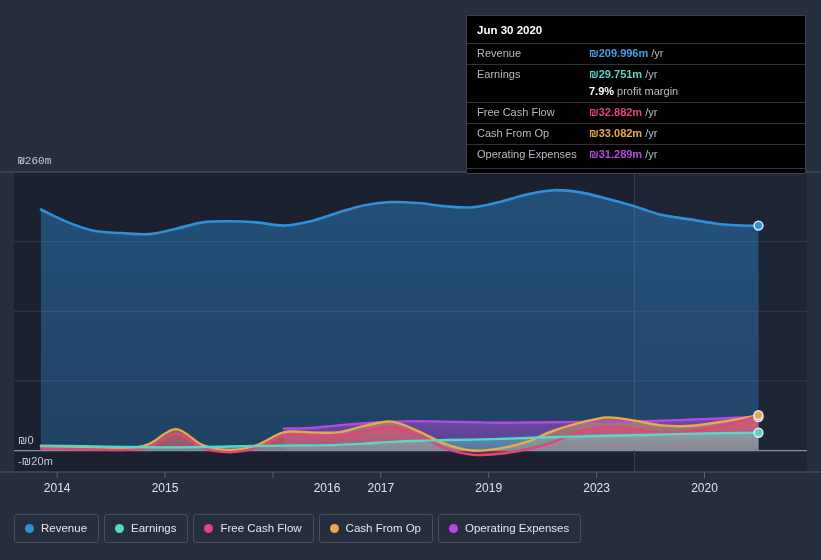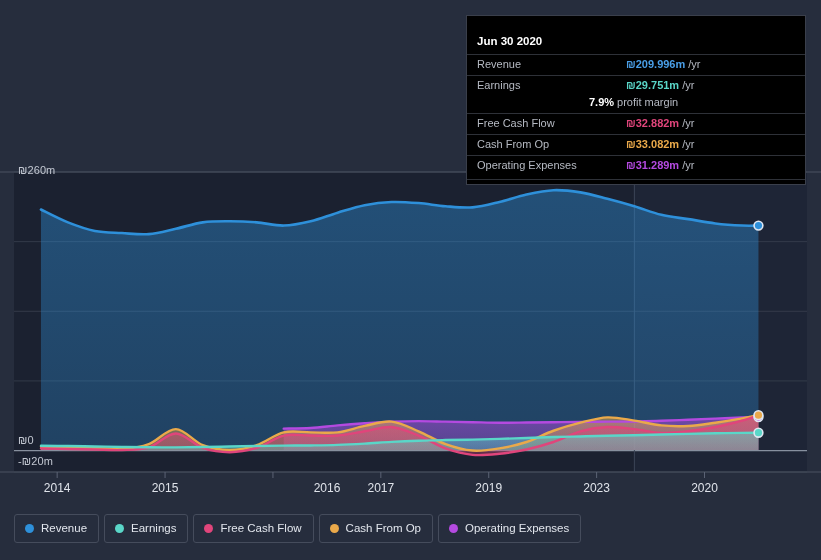--- a/index.html
+++ b/index.html
@@ -47,21 +47,21 @@
 
   
   #tooltip {
     position: absolute;
     left: 466px;
     top: 15px;
     width: 340px;
     background: #000000;
     border: 1px solid #3a3f4b;
     box-sizing: border-box;
-    padding: 18px 0 4px 0;
+    padding: 7px 0 4px 0;
     font-size: 11px;
   }
   #tooltip .tt-title {
     font-weight: bold;
     color: #ffffff;
     font-size: 11.5px;
     padding: 1px 10px 7px 10px;
   }
   .tt-row {
     display: flex;
@@ -74,21 +74,20 @@
   .tt-label {
     width: 112px;
     flex: 0 0 112px;
     color: #b6bac3;
     font-size: 11px;
   }
   .tt-val {
     font-weight: bold;
     font-size: 11px;
     white-space: nowrap;
-    margin-left: 37px;
   }
   .tt-unit {
     color: #b6bac3;
     font-weight: normal;
     font-size: 11px;
     margin-left: 3px;
   }
   .tt-margin-val { color: #ffffff; font-weight: bold; font-size: 11px; margin-top: 47px; }
   .tt-bottomline { border-top: 1px solid #2e3138; height: 0; margin-top: 3px; }
 
@@ -178,21 +177,21 @@
       <path d="M283.73,428.61 C288.22,428.52 301.71,428.61 310.70,428.07 C319.69,427.54 328.68,426.20 337.67,425.39 C346.66,424.59 355.66,423.88 364.65,423.25 C373.64,422.63 382.63,422.00 391.62,421.64 C400.61,421.29 409.60,421.11 418.59,421.11 C427.58,421.11 436.57,421.46 445.56,421.64 C454.56,421.82 463.55,422.00 472.54,422.18 C481.53,422.36 490.52,422.66 499.51,422.71 C508.50,422.77 517.49,422.59 526.48,422.50 C535.47,422.41 544.46,422.29 553.46,422.18 C562.45,422.07 571.44,421.95 580.43,421.86 C589.42,421.77 598.41,421.71 607.40,421.64 C616.39,421.57 625.38,421.57 634.37,421.43 C643.37,421.29 652.36,421.07 661.35,420.79 C670.34,420.50 679.33,420.07 688.32,419.71 C697.31,419.36 706.30,419.00 715.29,418.64 C724.28,418.29 735.07,417.84 742.27,417.57 C749.46,417.31 755.75,417.13 758.45,417.05" fill="none" stroke="#b44ae0" stroke-width="2.4" stroke-linecap="round" stroke-linejoin="round"></path>
       <path d="M40.97,446.82 C45.47,446.91 58.95,447.18 67.95,447.36 C76.94,447.54 85.93,447.63 94.92,447.89 C103.91,448.16 112.90,449.59 121.89,448.96 C130.88,448.34 139.87,447.45 148.86,444.14 C157.85,440.84 166.85,428.96 175.84,429.14 C184.83,429.32 193.82,441.73 202.81,445.21 C211.80,448.70 220.79,450.04 229.78,450.04 C238.77,450.04 247.76,448.16 256.76,445.21 C265.75,442.27 274.74,434.50 283.73,432.36 C292.72,430.21 301.71,432.36 310.70,432.36 C319.69,432.36 328.68,433.43 337.67,432.36 C346.66,431.29 355.66,427.71 364.65,425.93 C373.64,424.14 382.63,420.75 391.62,421.64 C400.61,422.54 409.60,427.54 418.59,431.29 C427.58,435.04 436.57,440.93 445.56,444.14 C454.56,447.36 463.55,449.86 472.54,450.57 C481.53,451.29 490.52,449.86 499.51,448.43 C508.50,447.00 517.49,444.95 526.48,442.00 C535.47,439.05 544.46,433.96 553.46,430.75 C562.45,427.54 571.44,424.95 580.43,422.71 C589.42,420.48 598.41,417.71 607.40,417.36 C616.39,417.00 625.38,419.23 634.37,420.57 C643.37,421.91 652.36,424.50 661.35,425.39 C670.34,426.29 679.33,426.38 688.32,425.93 C697.31,425.48 706.30,423.96 715.29,422.71 C724.28,421.46 735.07,419.69 742.27,418.43 C749.46,417.16 755.75,415.68 758.45,415.13" fill="none" stroke="#eaa94a" stroke-width="2.4" stroke-linecap="round" stroke-linejoin="round"></path>
       <path d="M40.97,448.43 C45.47,448.52 58.95,448.79 67.95,448.96 C76.94,449.14 85.93,449.32 94.92,449.50 C103.91,449.68 112.90,450.39 121.89,450.04 C130.88,449.68 139.87,450.13 148.86,447.36 C157.85,444.59 166.85,433.34 175.84,433.43 C184.83,433.52 193.82,444.77 202.81,447.89 C211.80,451.02 220.79,452.18 229.78,452.18 C238.77,452.18 247.76,450.66 256.76,447.89 C265.75,445.13 274.74,437.63 283.73,435.57 C292.72,433.52 301.71,435.57 310.70,435.57 C319.69,435.57 328.68,436.29 337.67,435.57 C346.66,434.86 355.66,432.71 364.65,431.29 C373.64,429.86 382.63,426.29 391.62,427.00 C400.61,427.71 409.60,432.00 418.59,435.57 C427.58,439.14 436.57,445.21 445.56,448.43 C454.56,451.64 463.55,453.96 472.54,454.86 C481.53,455.75 490.52,454.68 499.51,453.79 C508.50,452.89 517.49,451.46 526.48,449.50 C535.47,447.54 544.46,445.04 553.46,442.00 C562.45,438.96 571.44,433.79 580.43,431.29 C589.42,428.79 598.41,427.36 607.40,427.00 C616.39,426.64 625.38,428.16 634.37,429.14 C643.37,430.13 652.36,432.54 661.35,432.89 C670.34,433.25 679.33,432.27 688.32,431.29 C697.31,430.30 706.30,428.79 715.29,427.00 C724.28,425.21 735.07,422.51 742.27,420.57 C749.46,418.63 755.75,416.21 758.45,415.34" fill="none" stroke="#e0457b" stroke-width="2.4" stroke-linecap="round" stroke-linejoin="round"></path>
       <path d="M40.97,445.75 C45.47,445.80 58.95,445.95 67.95,446.07 C76.94,446.20 85.93,446.36 94.92,446.50 C103.91,446.64 112.90,446.80 121.89,446.93 C130.88,447.05 139.87,447.18 148.86,447.25 C157.85,447.32 166.85,447.39 175.84,447.36 C184.83,447.32 193.82,447.18 202.81,447.04 C211.80,446.89 220.79,446.68 229.78,446.50 C238.77,446.32 247.76,446.11 256.76,445.96 C265.75,445.82 274.74,445.73 283.73,445.64 C292.72,445.55 301.71,445.55 310.70,445.43 C319.69,445.30 328.68,445.20 337.67,444.89 C346.66,444.59 355.66,444.11 364.65,443.61 C373.64,443.11 382.63,442.37 391.62,441.89 C400.61,441.41 409.60,441.02 418.59,440.71 C427.58,440.41 436.57,440.25 445.56,440.07 C454.56,439.89 463.55,439.84 472.54,439.64 C481.53,439.45 490.52,439.18 499.51,438.89 C508.50,438.61 517.49,438.23 526.48,437.93 C535.47,437.63 544.46,437.32 553.46,437.07 C562.45,436.82 571.44,436.64 580.43,436.43 C589.42,436.21 598.41,435.98 607.40,435.79 C616.39,435.59 625.38,435.46 634.37,435.25 C643.37,435.04 652.36,434.73 661.35,434.50 C670.34,434.27 679.33,434.05 688.32,433.86 C697.31,433.66 706.30,433.48 715.29,433.32 C724.28,433.16 735.07,433.00 742.27,432.89 C749.46,432.79 755.75,432.74 758.45,432.71" fill="none" stroke="#5ad6c8" stroke-width="2.4" stroke-linecap="round" stroke-linejoin="round"></path>
       <circle cx="758.4489795918328" cy="225.57571428571427" r="4.4" fill="#2e90da" stroke="#dfe7f2" stroke-width="1.6"></circle>
       <circle cx="758.4489795918328" cy="417.0475" r="4.4" fill="#b44ae0" stroke="#dfe7f2" stroke-width="1.6"></circle>
       <circle cx="758.4489795918328" cy="415.12642857142856" r="4.4" fill="#eaa94a" stroke="#dfe7f2" stroke-width="1.6"></circle>
       <circle cx="758.4489795918328" cy="432.7075" r="4.4" fill="#5ad6c8" stroke="#dfe7f2" stroke-width="1.6"></circle>
     </svg>
 
-  <div class="y-axis-label" style="left:18px; top:164px;">₪260m</div>
+  <div class="y-axis-label" style="left:18px; top:155px;font-family:Liberation Mono, monospace;">₪260m</div>
   <div class="y-axis-label" style="left:18px; top:434px;">₪0</div>
   <div class="y-axis-label" style="left:18px; top:455px;">-₪20m</div>
 
   <div id="x-axis-labels">
       <div class="x-axis-label" style="left: 57.1565px; top: 481px;">2014</div>
       <div class="x-axis-label" style="left: 165.048px; top: 481px;">2015</div>
       <div class="x-axis-label" style="left: 279px; top: 481px; margin-left: 48px;">2016</div>
       <div class="x-axis-label" style="left: 380.83px; top: 481px;">2017</div>
       <div class="x-axis-label" style="left: 488.721px; top: 481px;">2019</div>
       <div class="x-axis-label" style="left: 596.612px; top: 481px;">2023</div>

